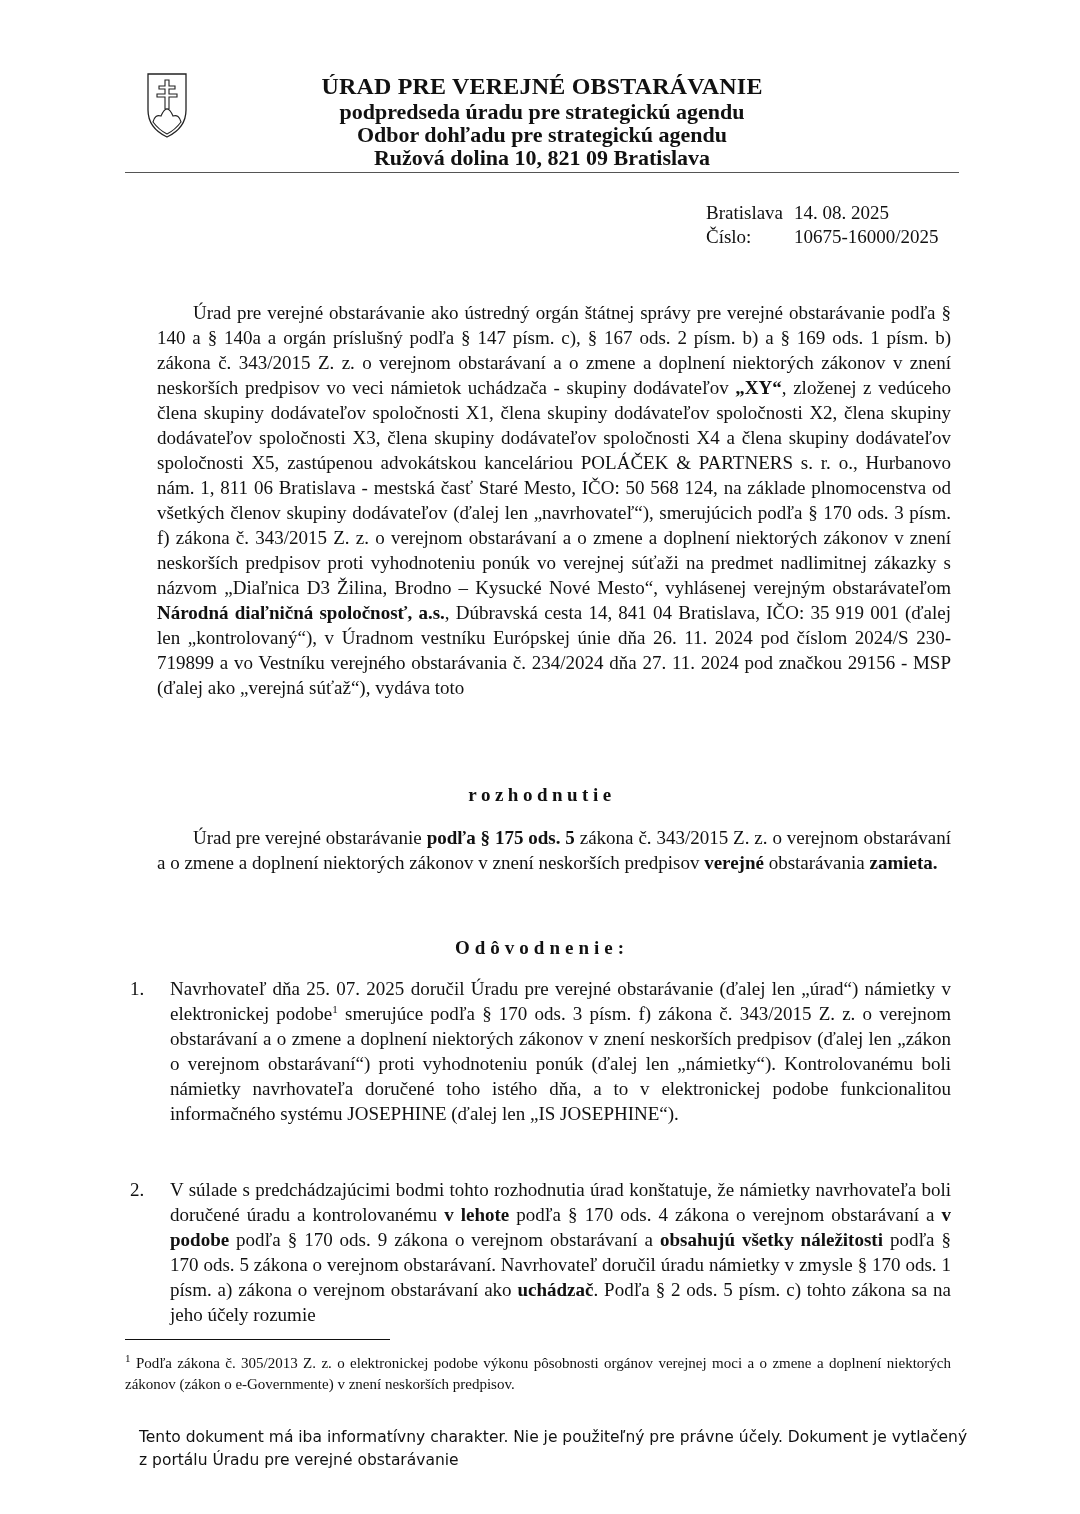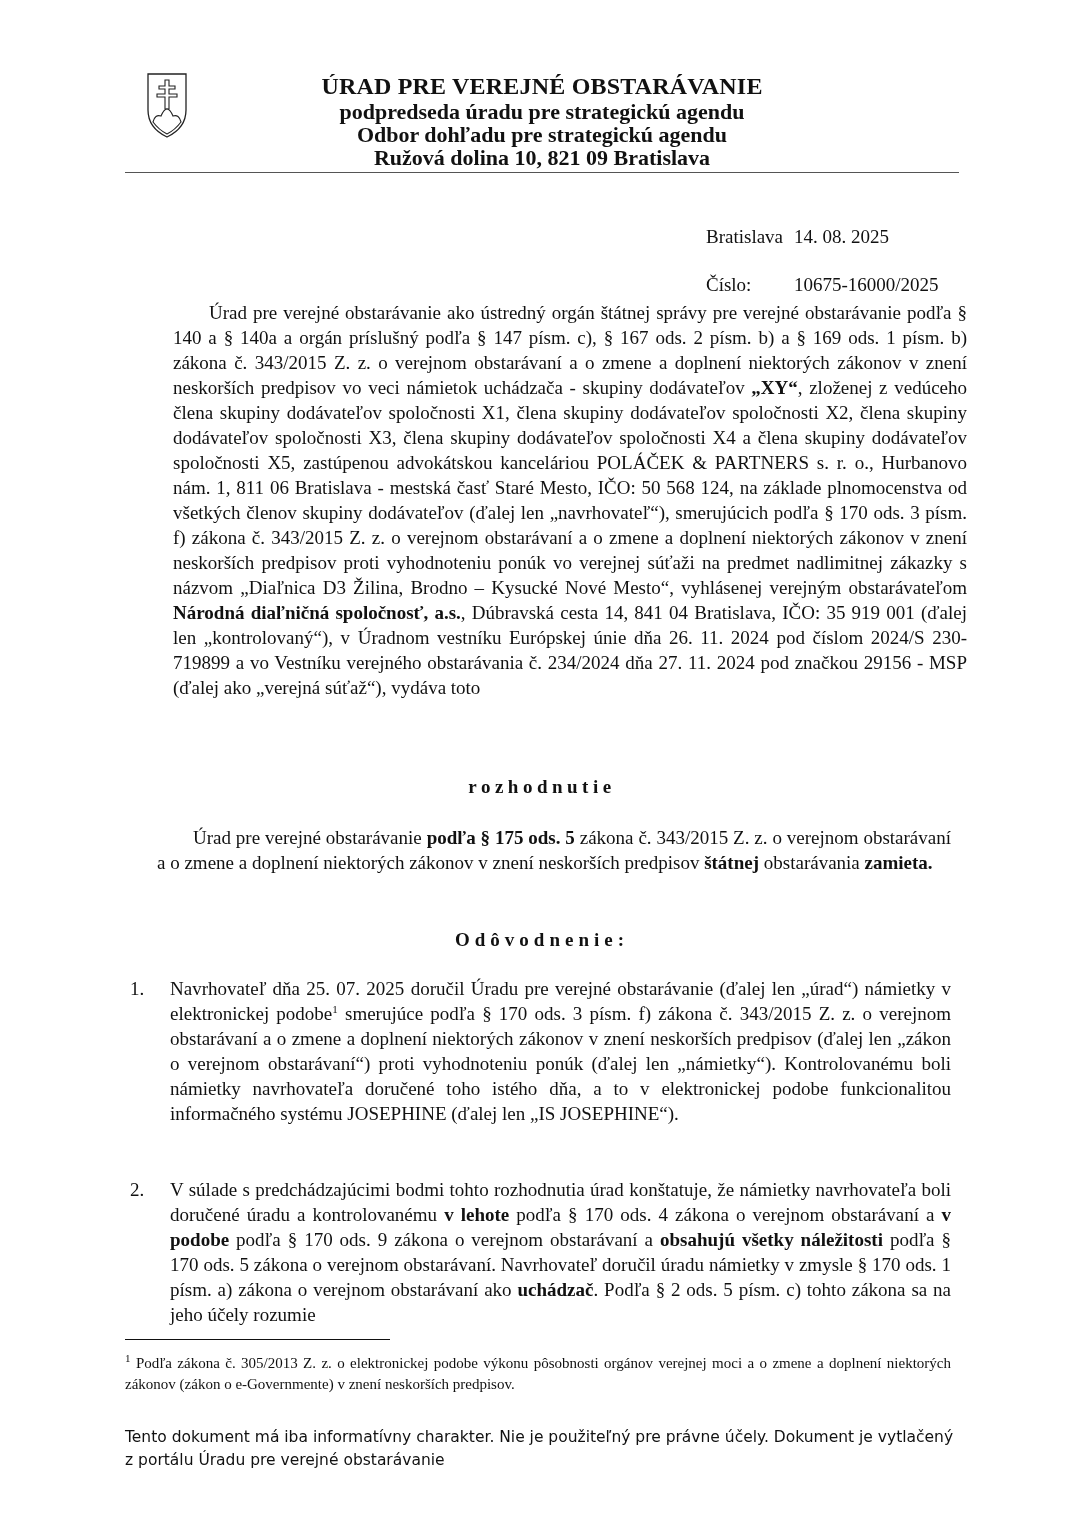--- a/index.html
+++ b/index.html
@@ -7,42 +7,42 @@
     .serif { font-family: "Liberation Serif", "DejaVu Serif", serif; }
     .sans { font-family: "DejaVu Sans", "Liberation Sans", sans-serif; }
 
     .coat { position: absolute; left: 145px; top: 70px; width: 44px; height: 70px; }
     .header { position: absolute; left: 125px; width: 834px; top: 72px; text-align: center; }
     .h-title { font-size: 24px; font-weight: bold; line-height: 28px; letter-spacing: 0.2px; }
     .h-line { font-size: 22px; font-weight: bold; line-height: 23px; }
     .h-rule { position: absolute; left: 125px; top: 172px; width: 834px; height: 0; border-top: 1.5px solid #555; }
 
     .meta { position: absolute; left: 706px; top: 201px; font-size: 19px; line-height: 24px; }
-    .meta-row { display: flex; margin-top: 24px; }
+    .meta-row { display: flex; }
     .meta-row .k { width: 88px; display: inline-block; }
     .meta-row .v { width: 157px; display: inline-block; }
 
     .body { position: absolute; left: 157px; width: 794px; font-size: 19px; line-height: 25px; text-align: justify; }
-    .p1 { top: 300px; margin-left: 16px; }
+    .p1 { top: 300px; }
     .p1 .indent { display: inline-block; width: 36px; }
-    .heading { position: absolute; left: 125px; width: 834px; text-align: center; font-weight: bold; font-size: 19px; letter-spacing: 4.5px; }
+    .heading { position: absolute; left: 125px; width: 834px; text-align: center; font-weight: bold; font-size: 19px; letter-spacing: 4.5px; margin-top: 8px; }
     .h-rozhod { top: 776px; }
     .p2 { top: 825px; }
     .h-odov { top: 929px; letter-spacing: 5px; }
 
     .item { position: absolute; left: 130px; width: 821px; font-size: 19px; line-height: 25px; }
     .item .num { position: absolute; left: 0; top: 0; width: 40px; }
     .item .txt { position: absolute; left: 40px; width: 781px; text-align: justify; }
     .item1 { top: 976px; }
     .item2 { top: 1177px; }
     sup { font-size: 11px; line-height: 0; }
 
     .fn-rule { position: absolute; left: 125px; top: 1339px; width: 265px; border-top: 1.5px solid #111; }
     .footnote { position: absolute; left: 125px; width: 826px; top: 1353px; font-size: 15px; line-height: 21px; text-align: justify; }
-    .disclaimer { position: absolute; left: 125px; width: 830px; top: 1426px; font-size: 15.5px; line-height: 23px; color: #111; }
+    .disclaimer { position: absolute; left: 139px; width: 830px; top: 1426px; font-size: 15.5px; line-height: 23px; color: #111; }
     b { font-weight: bold; }
   </style>
 </head>
 <body>
 
 <svg class="coat" viewBox="0 0 44 70">
   <path d="M3 4 H41 V40 Q41 58 22 67 Q3 58 3 40 Z" fill="#fff" stroke="#222" stroke-width="1.3"></path>
   <path d="M20 10 h4 v6 h6 v3 h-6 v5 h8 v3 h-8 v12 h-4 v-12 h-8 v-3 h8 v-5 h-6 v-3 h6 z" fill="#fff" stroke="#222" stroke-width="1.1"></path>
   <path d="M8 52 Q10 44 16 46 Q19 39 22 39 Q25 39 28 46 Q34 44 36 52 Q30 60 22 64 Q14 60 8 52 Z" fill="#fff" stroke="#222" stroke-width="1.1"></path>
 </svg>
@@ -63,21 +63,21 @@
   <div class="meta-row">
     <span class="k">Číslo:</span>
     <span class="v">10675-16000/2025</span>
   </div>
 </div>
 
 <div class="body p1 serif"><span class="indent"></span><span>Úrad pre verejné obstarávanie ako ústredný orgán štátnej správy pre verejné obstarávanie podľa § 140 a § 140a a orgán príslušný podľa § 147 písm. c), § 167 ods. 2 písm. b) a § 169 ods. 1 písm. b) zákona č. 343/2015 Z. z. o verejnom obstarávaní a o zmene a doplnení niektorých zákonov v znení neskorších predpisov vo veci námietok uchádzača - skupiny dodávateľov </span><b>„XY“</b><span>, zloženej z vedúceho člena skupiny dodávateľov spoločnosti X1, člena skupiny dodávateľov spoločnosti X2, člena skupiny dodávateľov spoločnosti X3, člena skupiny dodávateľov spoločnosti X4 a člena skupiny dodávateľov spoločnosti X5, zastúpenou advokátskou kanceláriou POLÁČEK &amp; PARTNERS s. r. o., Hurbanovo nám. 1, 811 06 Bratislava - mestská časť Staré Mesto, IČO: 50 568 124, na základe plnomocenstva od všetkých členov skupiny dodávateľov (ďalej len „navrhovateľ“), smerujúcich podľa § 170 ods. 3 písm. f) zákona č. 343/2015 Z. z. o verejnom obstarávaní a o zmene a doplnení niektorých zákonov v znení neskorších predpisov proti vyhodnoteniu ponúk vo verejnej súťaži na predmet nadlimitnej zákazky s názvom „Diaľnica D3 Žilina, Brodno – Kysucké Nové Mesto“, vyhlásenej verejným obstarávateľom </span><b>Národná diaľničná spoločnosť, a.s.</b><span>, Dúbravská cesta 14, 841 04 Bratislava, IČO: 35 919 001 (ďalej len „kontrolovaný“), v Úradnom vestníku Európskej únie dňa 26. 11. 2024 pod číslom 2024/S 230-719899 a vo Vestníku verejného obstarávania č. 234/2024 dňa 27. 11. 2024 pod značkou 29156 - MSP (ďalej ako „verejná súťaž“), vydáva toto</span></div>
 
 <div class="heading h-rozhod serif">rozhodnutie</div>
 
-<div class="body p2 serif"><span class="indent" style="display:inline-block;width:36px"></span><span>Úrad pre verejné obstarávanie </span><b>podľa § 175 ods. 5</b><span> zákona č. 343/2015 Z. z. o verejnom obstarávaní a o zmene a doplnení niektorých zákonov v znení neskorších predpisov </span><b>štátnej</b><span> obstarávania </span><b>zamieta.</b></div>
+<div class="body p2 serif"><span class="indent" style="display:inline-block;width:36px"></span><span>Úrad pre verejné obstarávanie </span><b>podľa § 175 ods. 5</b><span> zákona č. 343/2015 Z. z. o verejnom obstarávaní a o zmene a doplnení niektorých zákonov v znení neskorších predpisov </span><b>verejné</b><span> obstarávania </span><b>zamieta.</b></div>
 
 <div class="heading h-odov serif">Odôvodnenie:</div>
 
 <div class="item item1 serif">
   <span class="num">1.</span>
   <div class="txt"><span>Navrhovateľ dňa 25. 07. 2025 doručil Úradu pre verejné obstarávanie (ďalej len „úrad“) námietky v elektronickej podobe</span><sup>1</sup><span> smerujúce podľa § 170 ods. 3 písm. f) zákona č. 343/2015 Z. z. o verejnom obstarávaní a o zmene a doplnení niektorých zákonov v znení neskorších predpisov (ďalej len „zákon o verejnom obstarávaní“) proti vyhodnoteniu ponúk (ďalej len „námietky“). Kontrolovanému boli námietky navrhovateľa doručené toho istého dňa, a to v elektronickej podobe funkcionalitou informačného systému JOSEPHINE (ďalej len „IS JOSEPHINE“).</span></div>
 </div>
 
 <div class="item item2 serif">
   <span class="num">2.</span>

